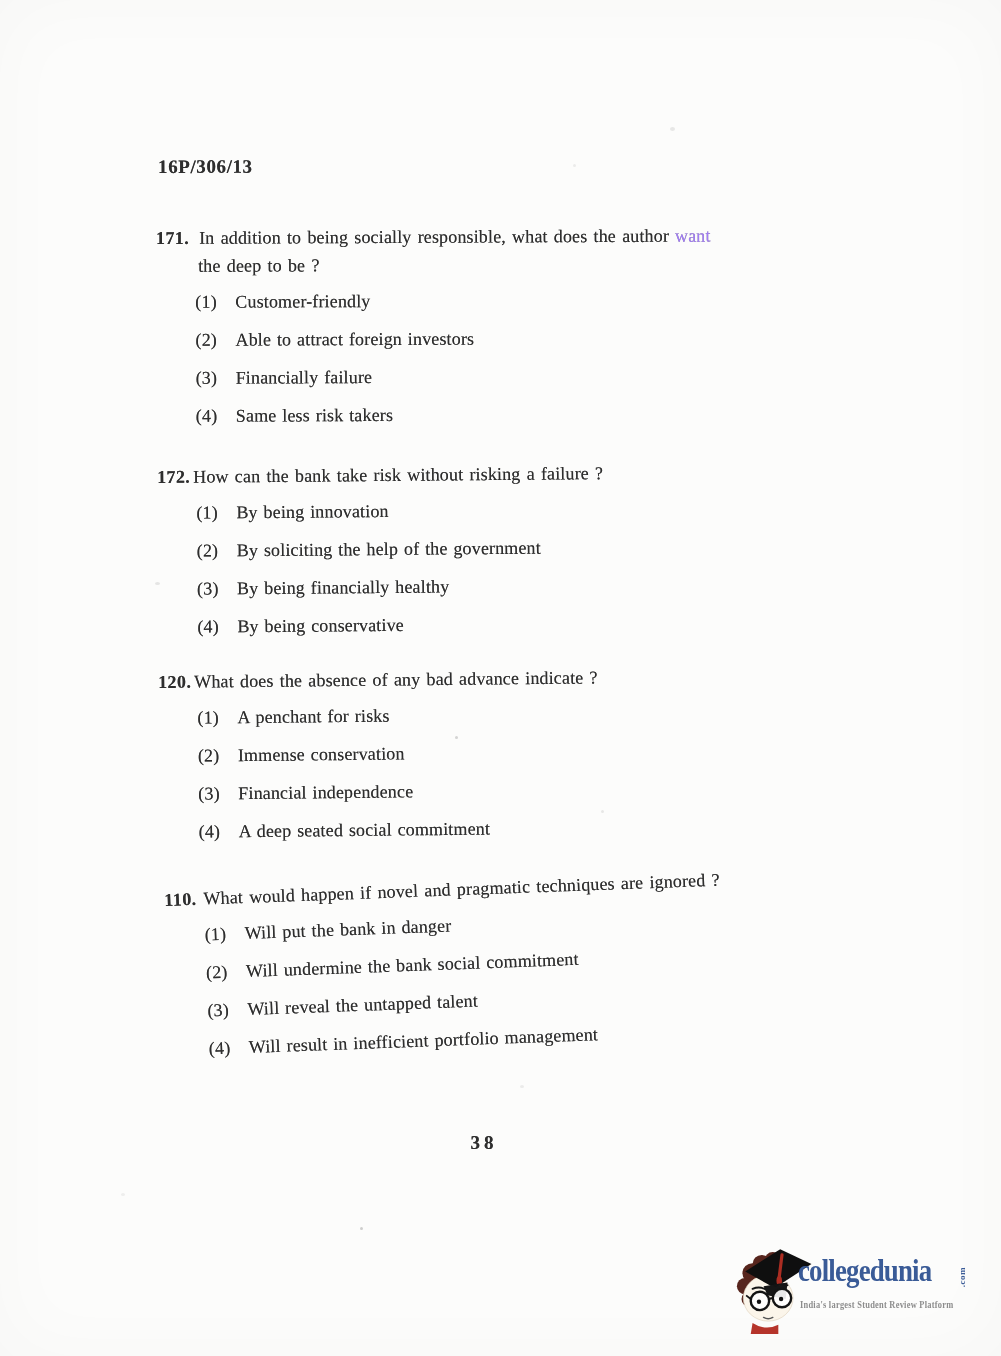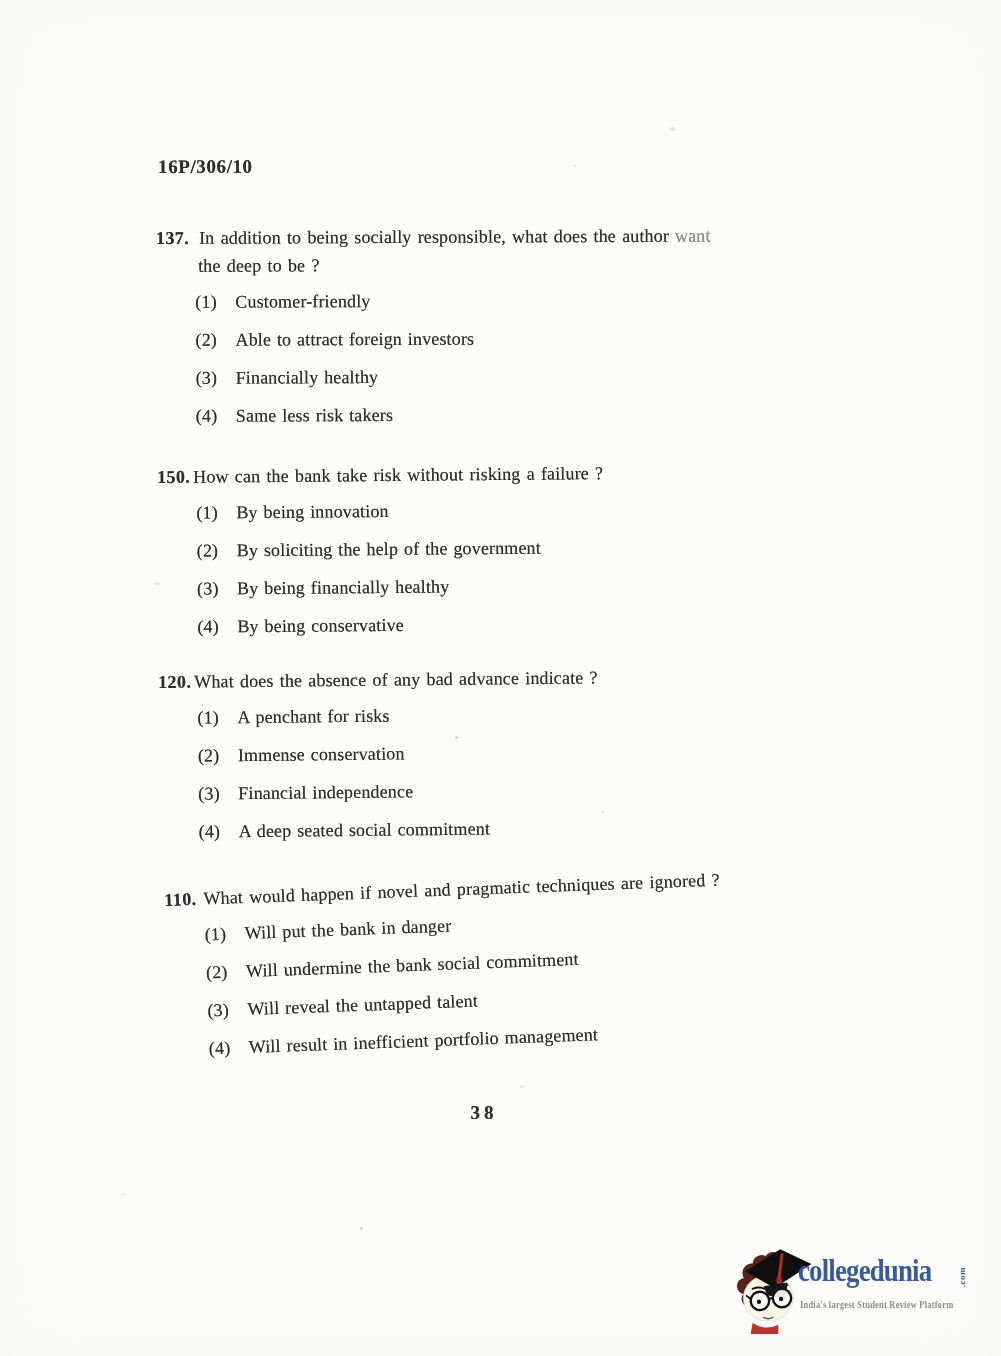--- a/index.html
+++ b/index.html
@@ -24,26 +24,26 @@
   .question { position:absolute; width:720px; transform-origin:left top; }
   .q107 { left:156px; top:227px; transform:rotate(-0.25deg); }
   .q108 { left:157px; top:466px; transform:rotate(-0.5deg); }
   .q109 { left:158px; top:671px; transform:rotate(-0.6deg); }
   .q110 { left:164px; top:889px; transform:rotate(-2.1deg); }
   .q-line { font-size:18px; line-height:22px; white-space:nowrap; letter-spacing:0.15px; word-spacing:1.5px; }
   .q-num  { font-weight:bold; margin-right:10px; letter-spacing:0.4px; }
   .q108 .q-num, .q109 .q-num { margin-right:3px; }
   .q110 .q-num { margin-right:7px; }
   .q-cont { margin-top:6px; padding-left:42px; }
-  .faded { color:#737373; opacity:0.8; margin-left:6px; }
+  .faded { color:#8b5cf6; opacity:0.8; margin-left:6px; }
   .options { margin-top:14px; }
   .opt-row { padding-left:39px; margin-bottom:16px; font-size:18px; line-height:22px; white-space:nowrap; letter-spacing:0.15px; word-spacing:1.2px; }
   .opt-num { display:inline-block; width:40px; }
   .page-number {
-    position:absolute; left:462px; top:1102px; width:44px; text-align:center;
+    position:absolute; left:462px; top:1132px; width:44px; text-align:center;
     font-size:19px; font-weight:bold; letter-spacing:4px;
   }
   
   .speck { position:absolute; border-radius:50%; background:#8a8a8a; }
   
   .logo { position:absolute; left:736px; top:1240px; width:260px; height:100px; font-family:Liberation Serif, serif; }
   .mascot { position:absolute; left:0; top:2px; }
   .brand {
     position:absolute; left:62px; top:12px;
     font-size:32px; font-weight:bold; color:#3a5b97; letter-spacing:-1px;
@@ -59,35 +59,35 @@
     font-size:10px; font-weight:bold; color:#8c8c8c; letter-spacing:0.3px;
     transform:scaleX(0.84); transform-origin:left top; white-space:nowrap;
   }
 </style>
 </head>
 <body>
 
 <div class="page">
   <div class="scan">
 
-    <div class="exam-code">16P/306/10</div>
+    <div class="exam-code">16P/306/13</div>
 
     <section class="question q107">
-      <div class="q-line"><span class="q-num">137.</span><span>In addition to being socially responsible, what does the author</span><span class="faded">want</span></div>
+      <div class="q-line"><span class="q-num">171.</span><span>In addition to being socially responsible, what does the author</span><span class="faded">want</span></div>
       <div class="q-line q-cont"><span>the deep to be ?</span></div>
       <div class="options">
         <div class="opt-row"><span class="opt-num">(1)</span><span class="opt-text">Customer-friendly</span></div>
         <div class="opt-row"><span class="opt-num">(2)</span><span class="opt-text">Able to attract foreign investors</span></div>
-        <div class="opt-row"><span class="opt-num">(3)</span><span class="opt-text">Financially healthy</span></div>
+        <div class="opt-row"><span class="opt-num">(3)</span><span class="opt-text">Financially failure</span></div>
         <div class="opt-row"><span class="opt-num">(4)</span><span class="opt-text">Same less risk takers</span></div>
       </div>
     </section>
 
     <section class="question q108">
-      <div class="q-line"><span class="q-num">150.</span><span>How can the bank take risk without risking a failure ?</span></div>
+      <div class="q-line"><span class="q-num">172.</span><span>How can the bank take risk without risking a failure ?</span></div>
       <div class="options">
         <div class="opt-row"><span class="opt-num">(1)</span><span class="opt-text">By being innovation</span></div>
         <div class="opt-row"><span class="opt-num">(2)</span><span class="opt-text">By soliciting the help of the government</span></div>
         <div class="opt-row"><span class="opt-num">(3)</span><span class="opt-text">By being financially healthy</span></div>
         <div class="opt-row"><span class="opt-num">(4)</span><span class="opt-text">By being conservative</span></div>
       </div>
     </section>
 
     <section class="question q109">
       <div class="q-line"><span class="q-num">120.</span><span>What does the absence of any bad advance indicate ?</span></div>

